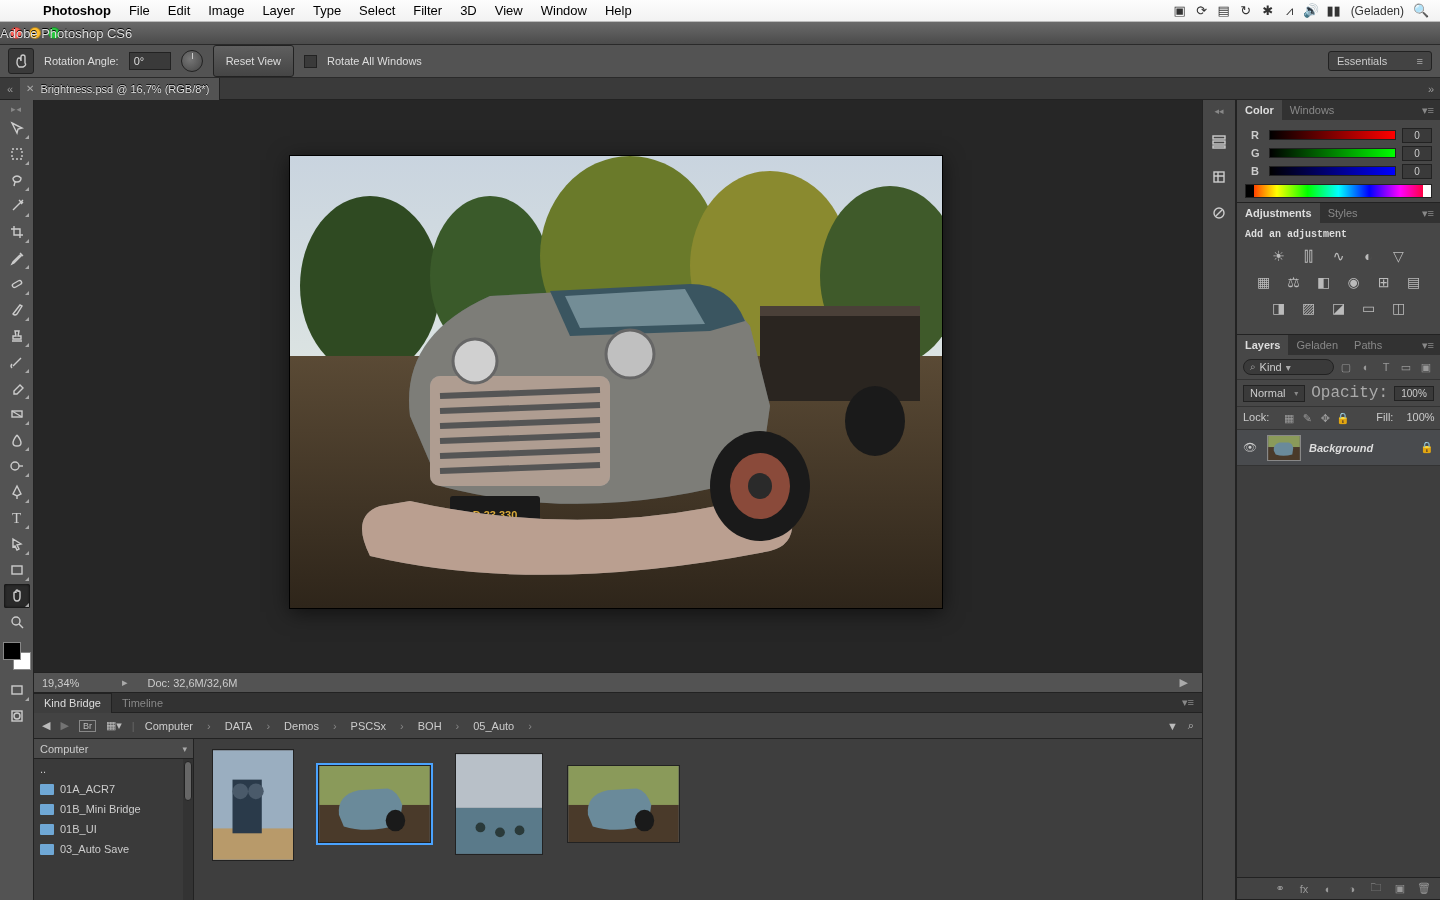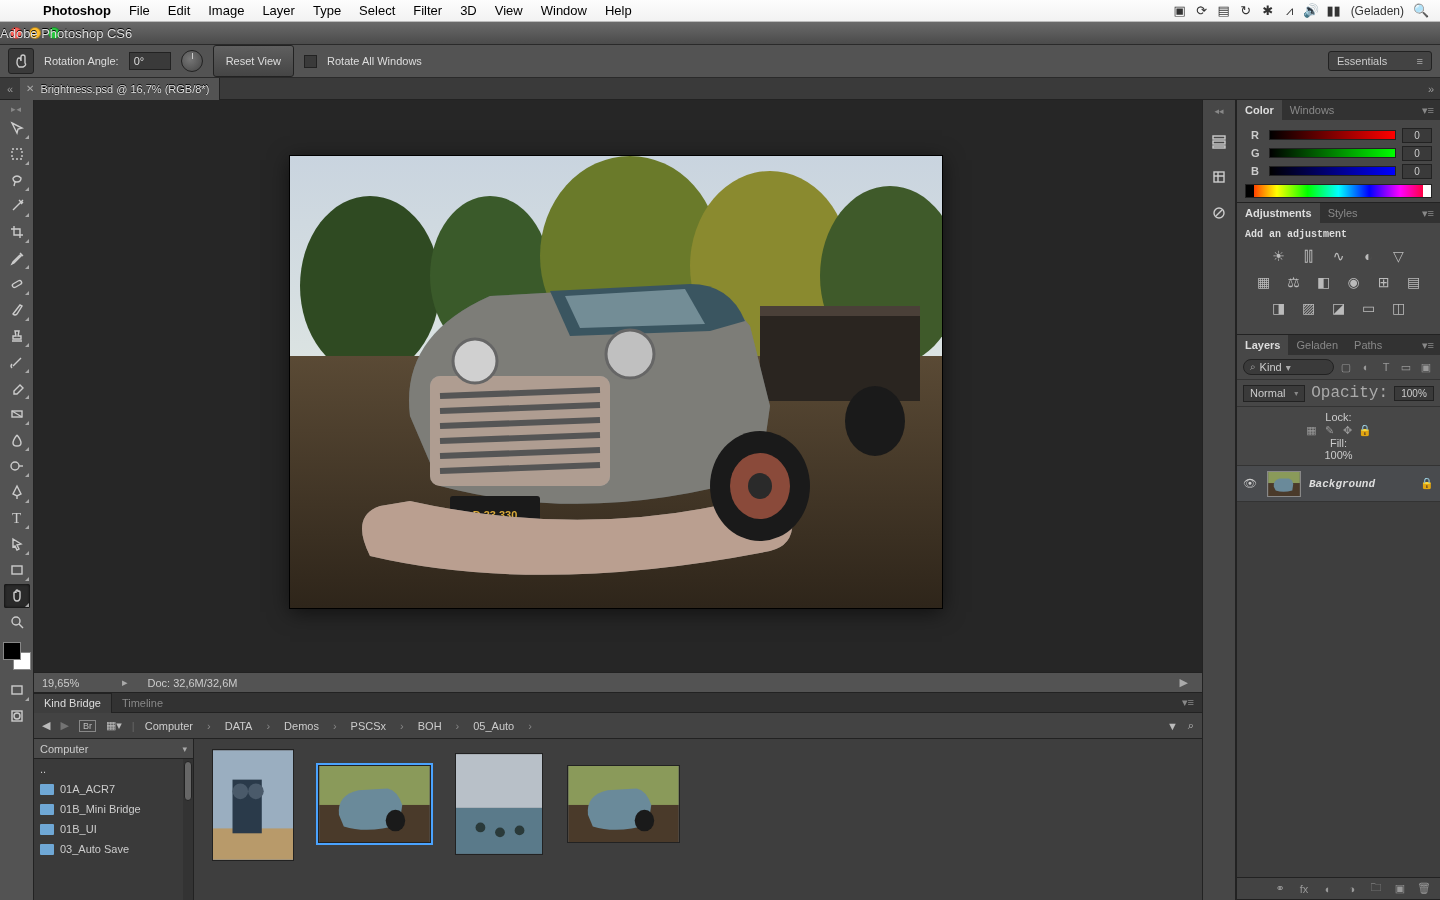--- a/index.html
+++ b/index.html
@@ -123,28 +123,28 @@
 .adj-grid .ic { width:20px; height:20px; color:#bbb; display:flex; align-items:center; justify-content:center; font-size:14px; }
 
 .layers-opts { display:flex; align-items:center; gap:4px; padding:4px 6px; border-bottom:1px solid #333; }
 .layers-opts .search { flex:1; height:16px; background:#3a3a3a; border:1px solid #222; border-radius:8px; display:flex; align-items:center; padding:0 6px; gap:4px; font-size:10px; color:#aaa; }
 .layers-opts .filt { width:16px; height:16px; display:flex; align-items:center; justify-content:center; color:#999; }
 .layers-row2 { display:flex; align-items:center; padding:4px 6px; gap:6px; border-bottom:1px solid #333; }
 .layers-row2 .blend { flex:1; height:17px; background:#3a3a3a; border:1px solid #222; display:flex; align-items:center; padding:0 6px; justify-content:space-between; font-size:10px; }
 .layers-row2 .blend::after { content:"▾"; color:#888; font-size:8px;}
 .layers-row2 .op { font-size:16px; color:#aaa;font-family:Liberation Mono, monospace; }
 .layers-row2 .pct { width:40px; height:15px; background:#3a3a3a; border:1px solid #222; font-size:10px; display:flex; align-items:center; justify-content:center; }
-.layers-row3 { display:flex; align-items:center; padding:4px 6px; gap:0; border-bottom:1px solid #333; font-size:10px; color:#aaa;flex-direction:column; }
+.layers-row3 { display:flex; align-items:flex-start; padding:4px 6px; gap:13px; border-bottom:1px solid #333; font-size:10px; color:#aaa; }
 .layers-row3 .locks { display:flex; gap:4px; }
 .layers-row3 .lk { width:14px; height:14px; display:flex; align-items:center; justify-content:center; color:#999; }
 .layer-entry { height:36px; display:flex; align-items:center; padding:0 6px; gap:8px; background:#5a6b7d22; border-bottom:1px solid #333; }
 .layer-entry .eye { width:16px; color:#ccc; }
 .layer-entry .lthumb { width:34px; height:26px; border:1px solid #888; background:#666; }
 .layer-entry .lthumb svg{width:100%;height:100%;}
-.layer-entry .lname { font-style:italic; font-weight:bold; color:#ddd;font-family:Liberation Mono, monospace; }
+.layer-entry .lname { font-style:italic; font-weight:bold; color:#ddd; }
 .layer-entry .lockicon { margin-left:auto; color:#aaa; }
 .layers-fill { flex:1; background:#3e3e3e; }
 .layers-foot { height:22px; background:#434343; border-top:1px solid #222; display:flex; align-items:center; justify-content:flex-end; gap:8px; padding:0 8px; }
 .layers-foot .fic { color:#999; width:16px; text-align:center; }
 
 
 svg.icon { width:16px; height:16px; }
 svg.icon * { stroke:#ccc; stroke-width:1.4; fill:none; }
 </style>
 </head>
@@ -408,21 +408,21 @@
           <path d="M90 350 Q60 360 80 400 Q250 440 480 395 Q510 388 500 350 L470 340 Q300 385 120 345 Z" fill="#9a5a3a" opacity="0.45"></path>
 
           <ellipse cx="470" cy="330" rx="50" ry="55" fill="#1a1a1a"></ellipse>
           <ellipse cx="470" cy="330" rx="30" ry="33" fill="#8a4a3a"></ellipse>
           <ellipse cx="470" cy="330" rx="12" ry="13" fill="#2a2a2a"></ellipse>
           <ellipse cx="585" cy="265" rx="30" ry="35" fill="#1a1a1a"></ellipse>
         </svg>
       </div>
     </div>
     <div class="statusbar">
-      <span class="zoom">19,65%</span>
+      <span class="zoom">19,34%</span>
       <span class="popicon">▸</span>
       <span>Doc: 32,6M/32,6M</span>
       <span class="arrow">▶</span>
     </div>
 
     <div class="mini-shell">
       <div class="mini-tabs">
         <div class="panel-tab active">Kind Bridge</div>
         <div class="panel-tab">Timeline</div>
         <div class="panel-tab-fly">▾≡</div>

